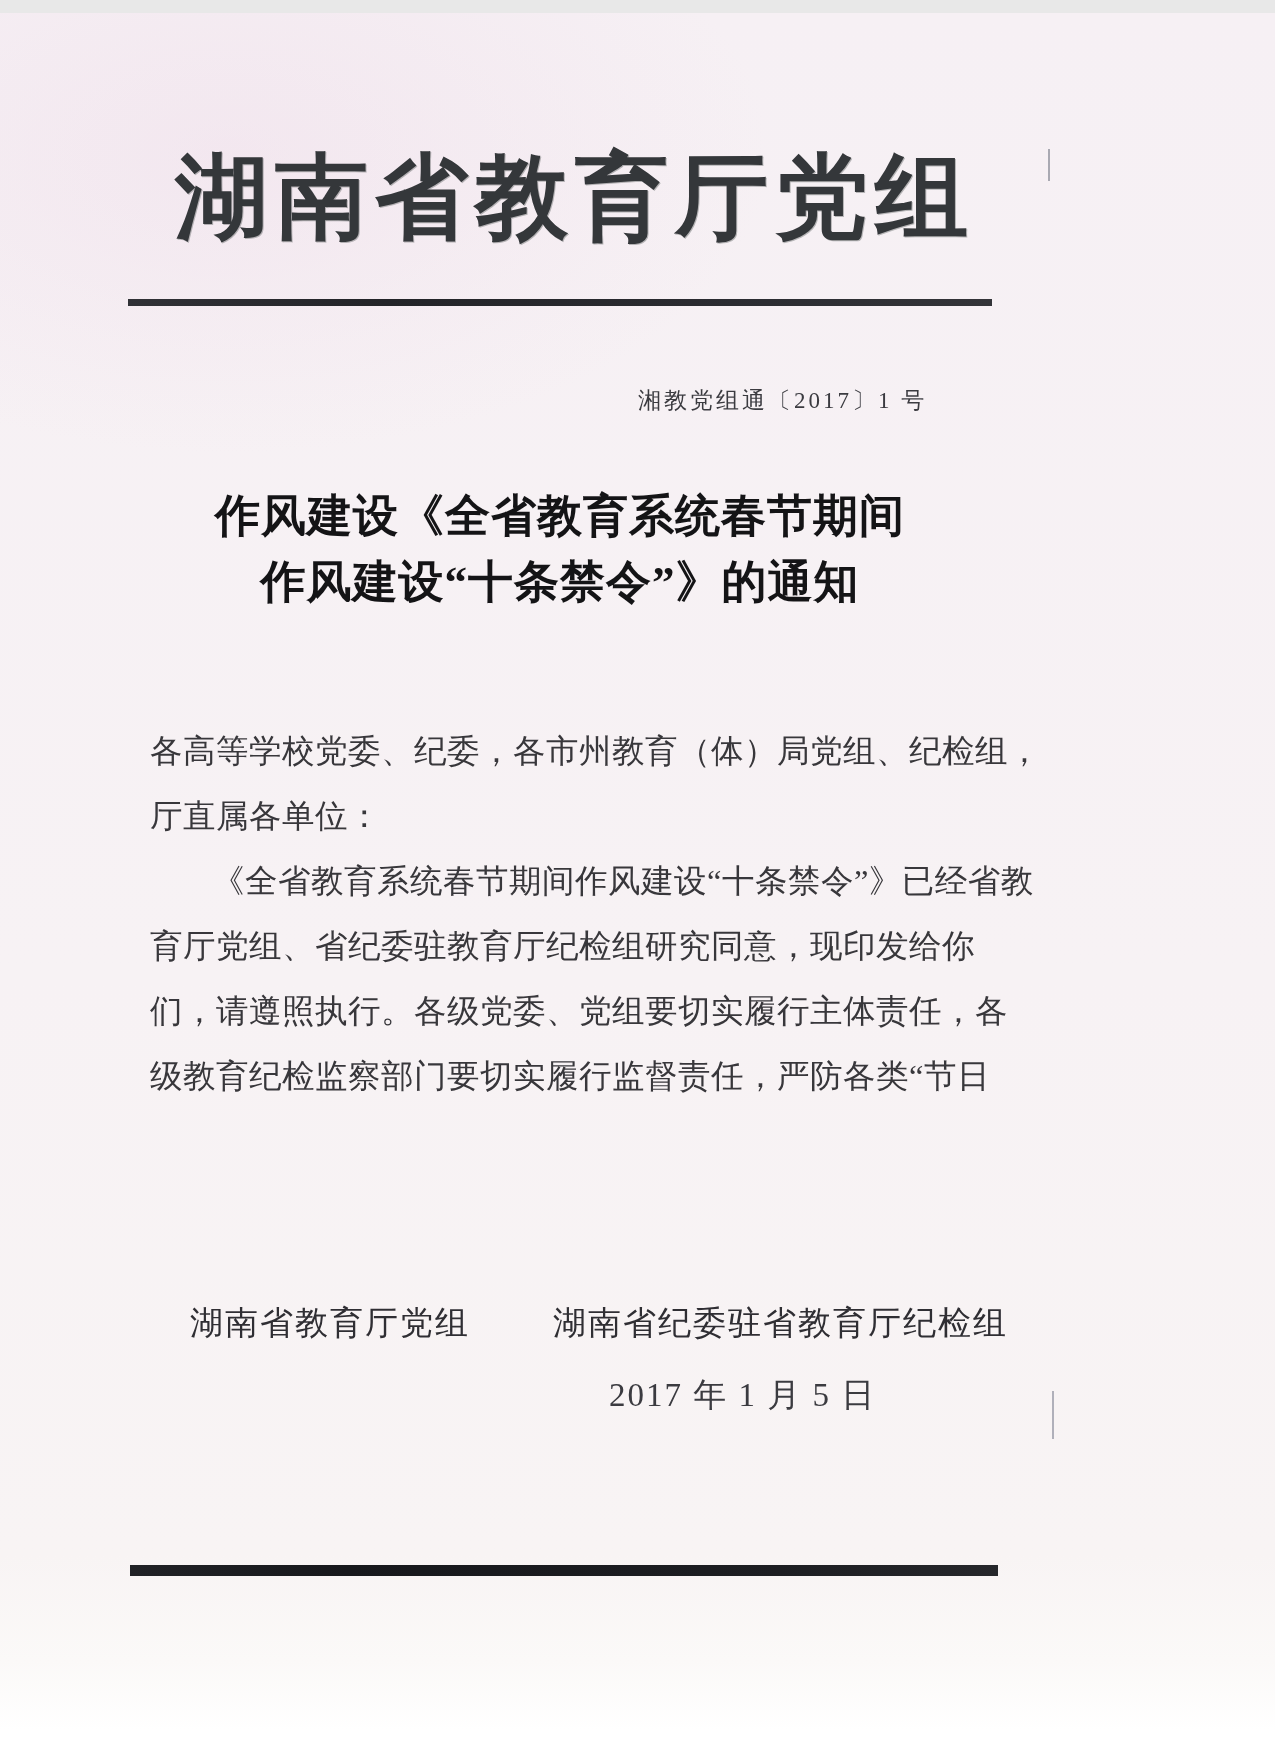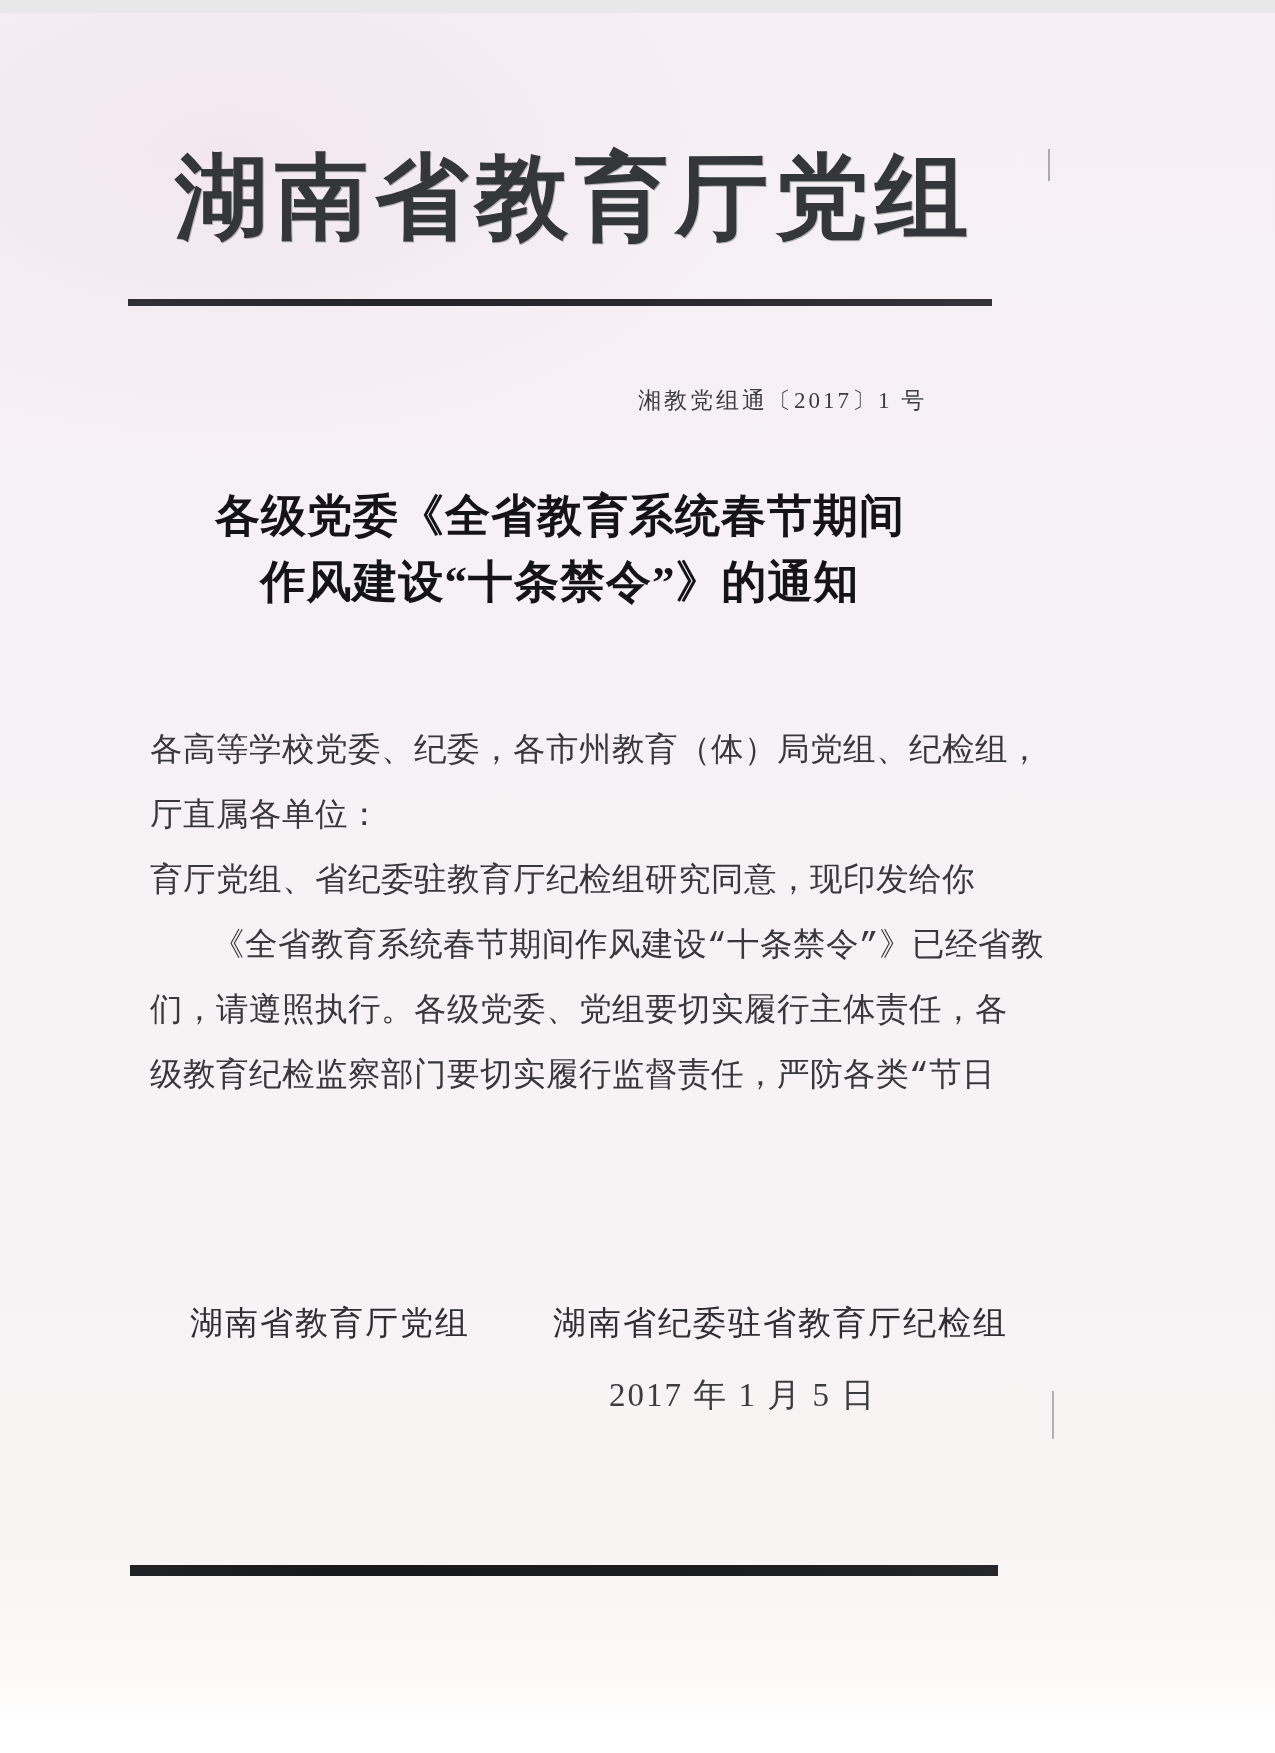--- a/index.html
+++ b/index.html
@@ -67,21 +67,20 @@
     left: 150px;
     width: 848px;
     font-size: 32.5px;
     color: #38373b;
     letter-spacing: 0.5px;
   }
   .doc-body .line {
     height: 65px;
     line-height: 65px;
     white-space: nowrap;
-    font-family: Liberation Mono, monospace;
   }
   .doc-body .line.indent {
     text-indent: 62px;
   }
   .signature-left {
     position: absolute;
     top: 1288px;
     left: 190px;
     font-size: 33px;
     color: #2f2e33;
@@ -146,29 +145,29 @@
 
 <div class="page">
 
   <div class="letterhead">湖南省教育厅党组</div>
 
   <div class="letterhead-rule"></div>
 
   <div class="doc-number">湘教党组通〔2017〕1 号</div>
 
   <div class="doc-title">
-    <div>各级党委《全省教育系统春节期间</div>
+    <div>作风建设《全省教育系统春节期间</div>
     <div>作风建设“十条禁令”》的通知</div>
   </div>
 
   <div class="doc-body">
     <div class="line">各高等学校党委、纪委，各市州教育（体）局党组、纪检组，</div>
     <div class="line">厅直属各单位：</div>
+    <div class="line indent">《全省教育系统春节期间作风建设“十条禁令”》已经省教</div>
     <div class="line">育厅党组、省纪委驻教育厅纪检组研究同意，现印发给你</div>
-    <div class="line indent">《全省教育系统春节期间作风建设“十条禁令”》已经省教</div>
     <div class="line">们，请遵照执行。各级党委、党组要切实履行主体责任，各</div>
     <div class="line">级教育纪检监察部门要切实履行监督责任，严防各类“节日</div>
   </div>
 
   <div class="signature-left">湖南省教育厅党组</div>
 
   <div class="signature-right">湖南省纪委驻省教育厅纪检组</div>
 
   <div class="signature-date">2017 年 1 月 5 日</div>
 

